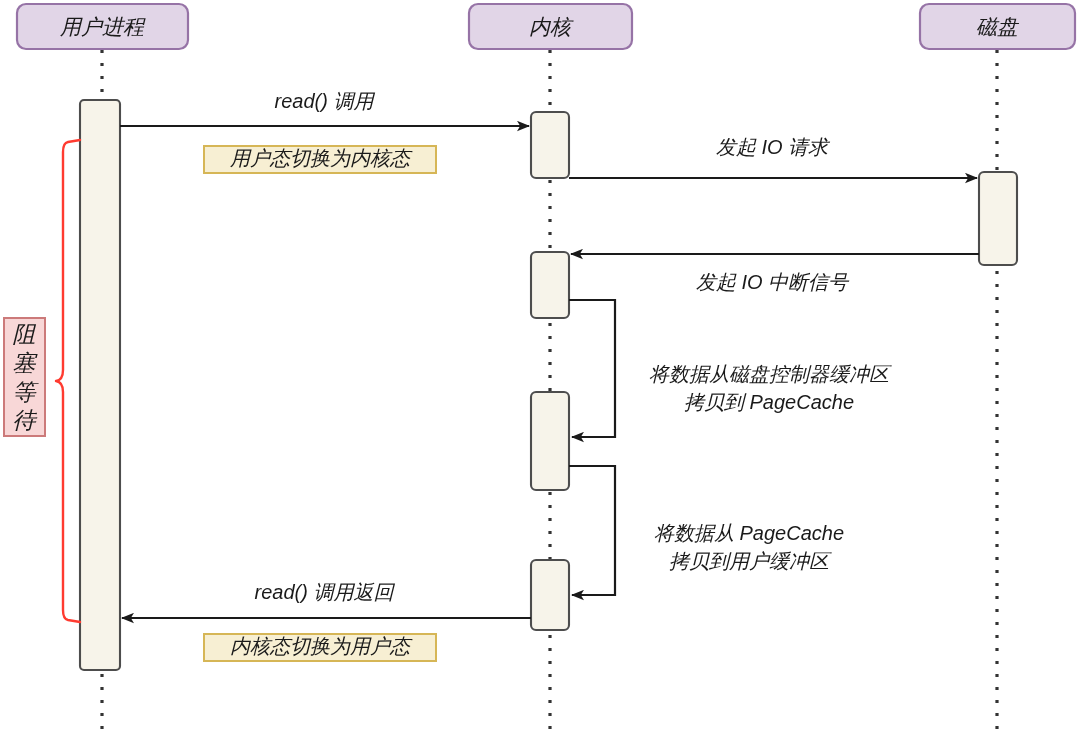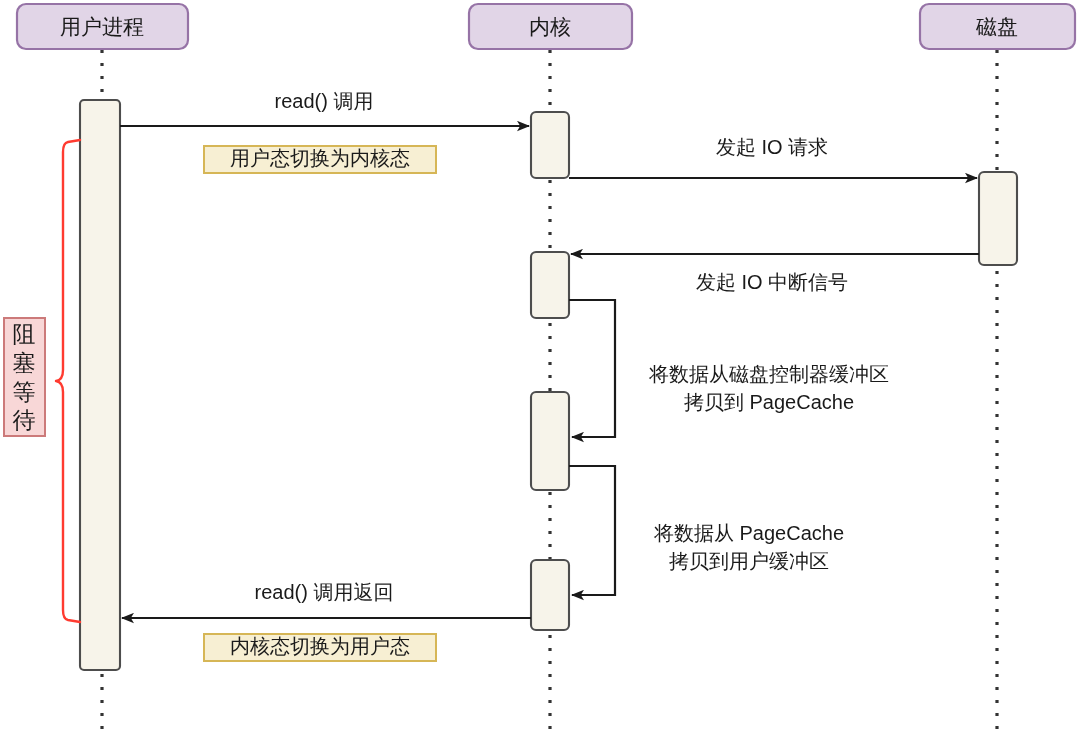--- a/index.html
+++ b/index.html
@@ -13,20 +13,21 @@
     position: relative;
     overflow: hidden;
     font-family: "Liberation Sans", "DejaVu Sans", sans-serif;
   }
   #diagram-root {
     position: absolute;
     left: 0;
     top: 0;
     width: 1080px;
     height: 733px;
+    font-style: italic;
   }
   svg#seq-svg {
     display: block;
     width: 1080px;
     height: 733px;
   }
   .participant-box {
     fill: #e1d5e7;
     stroke: #9673a6;
     stroke-width: 2.2;

